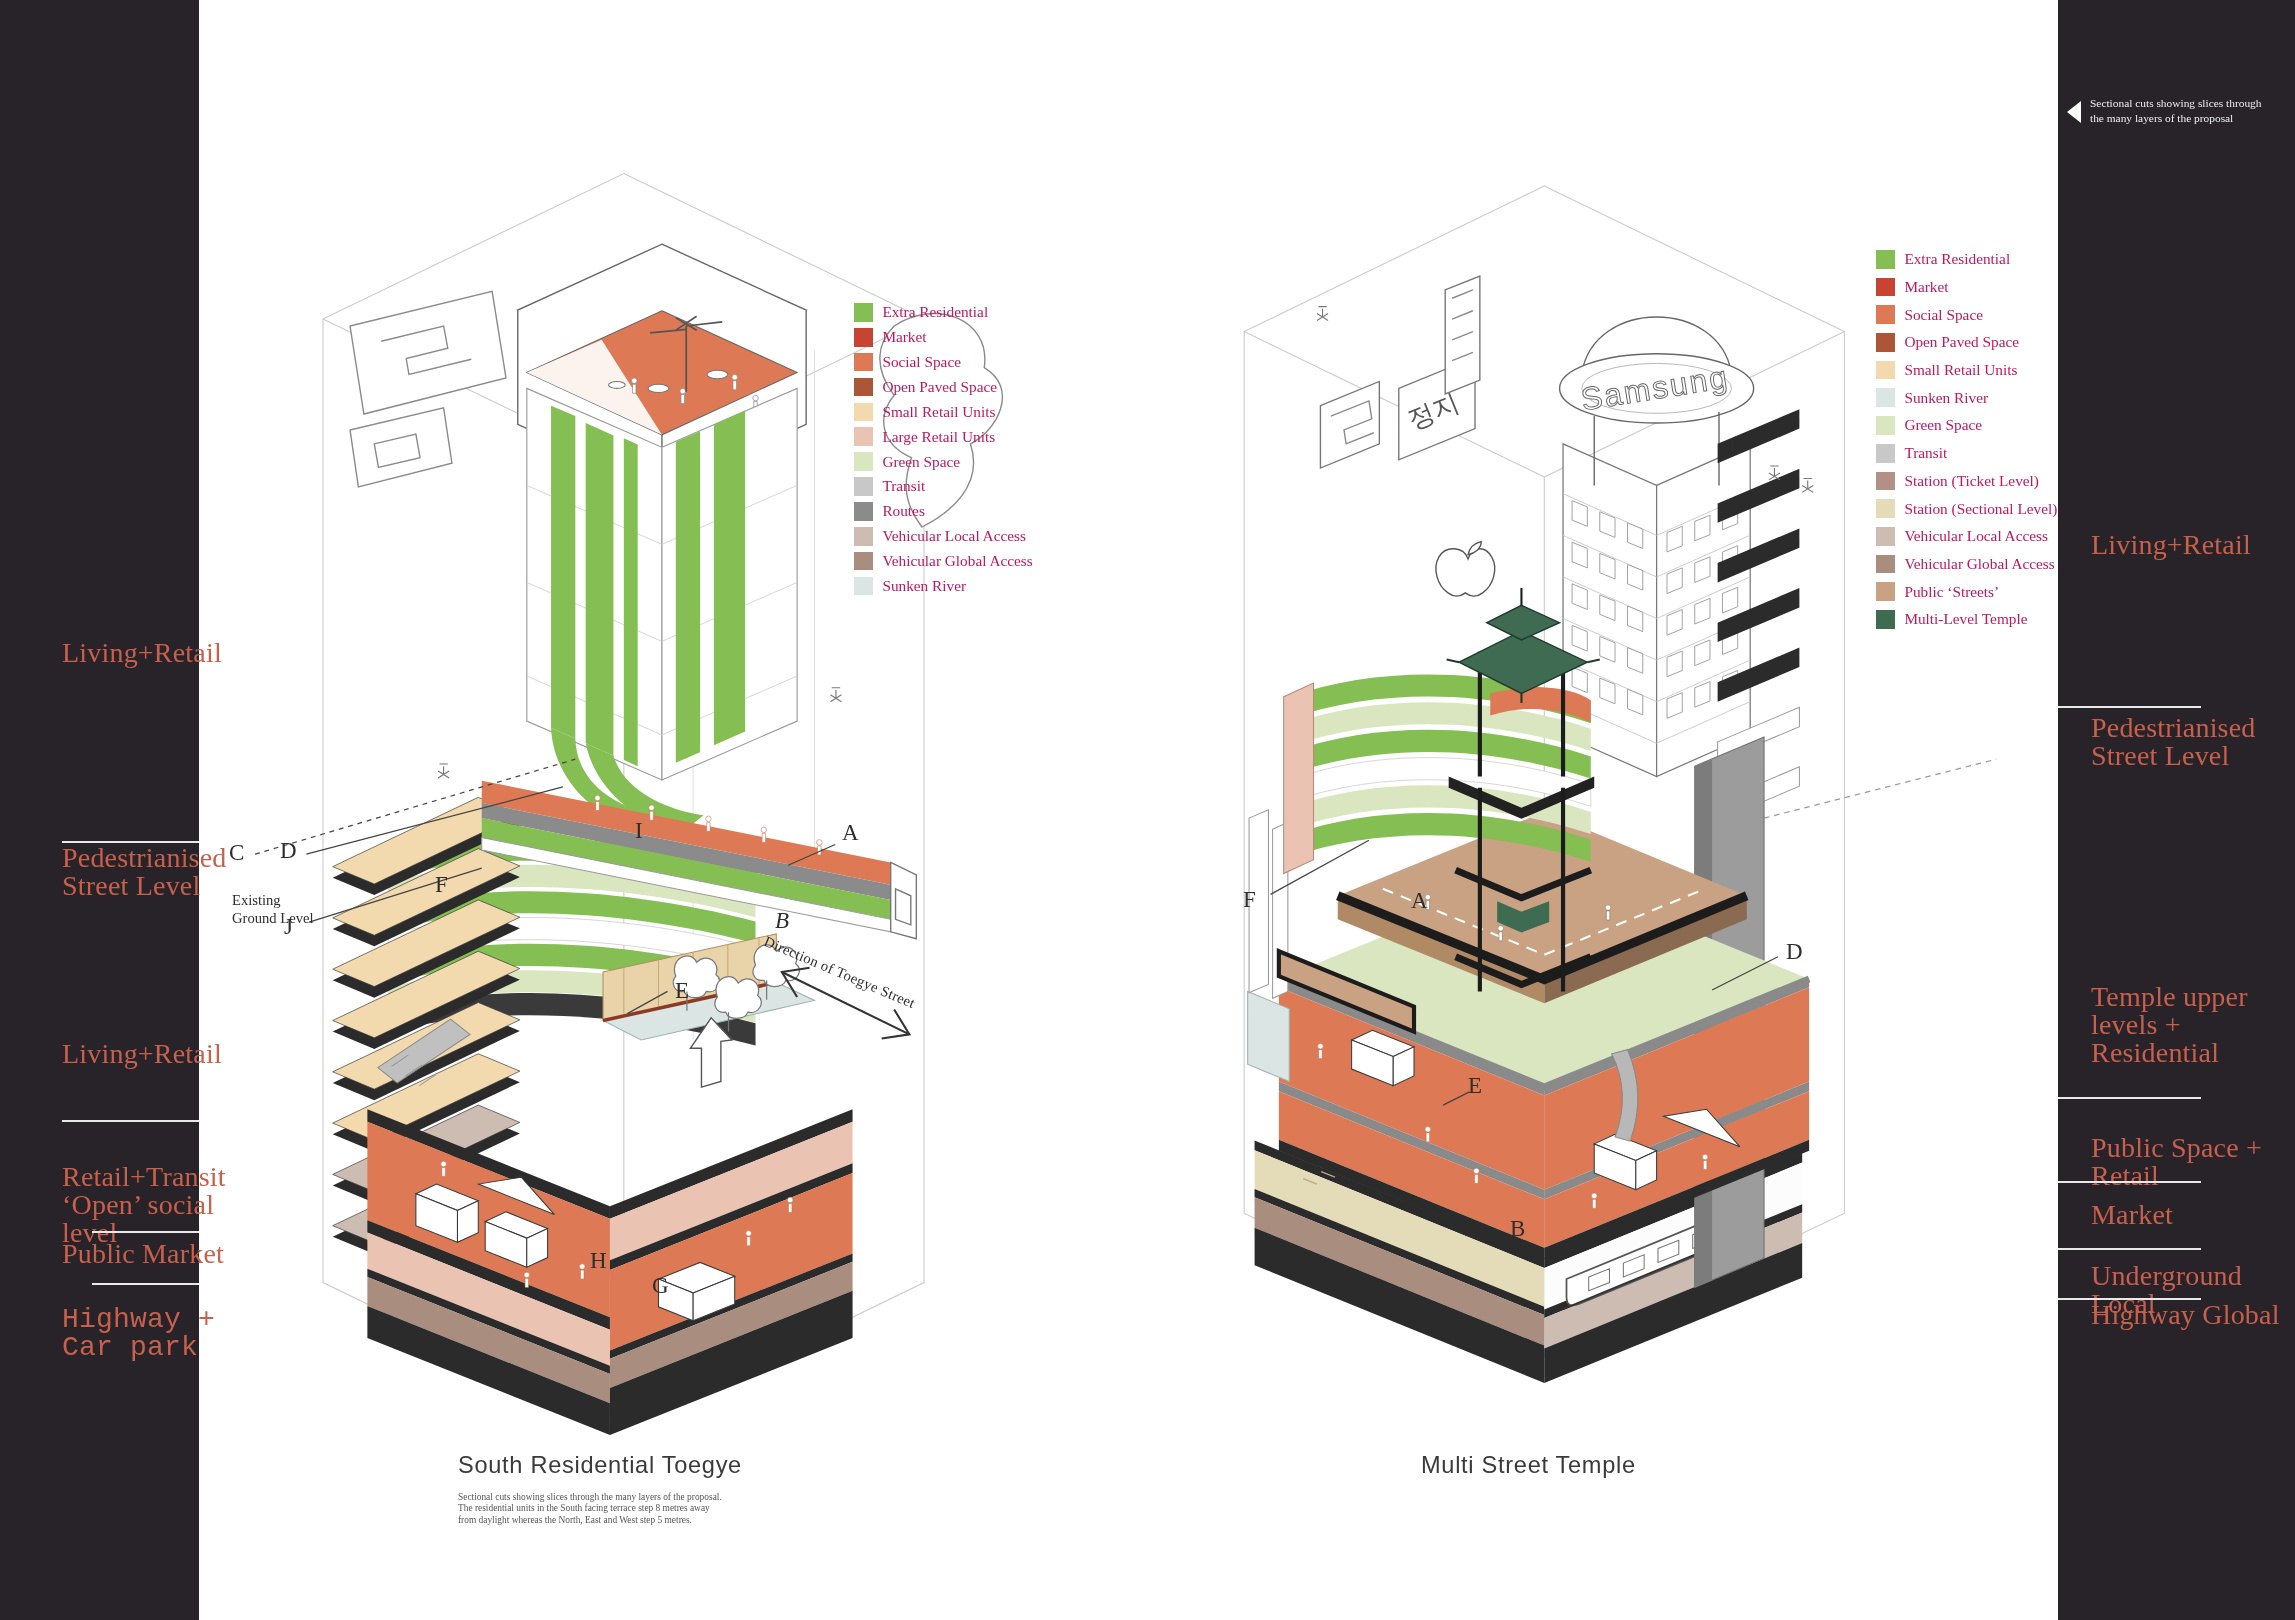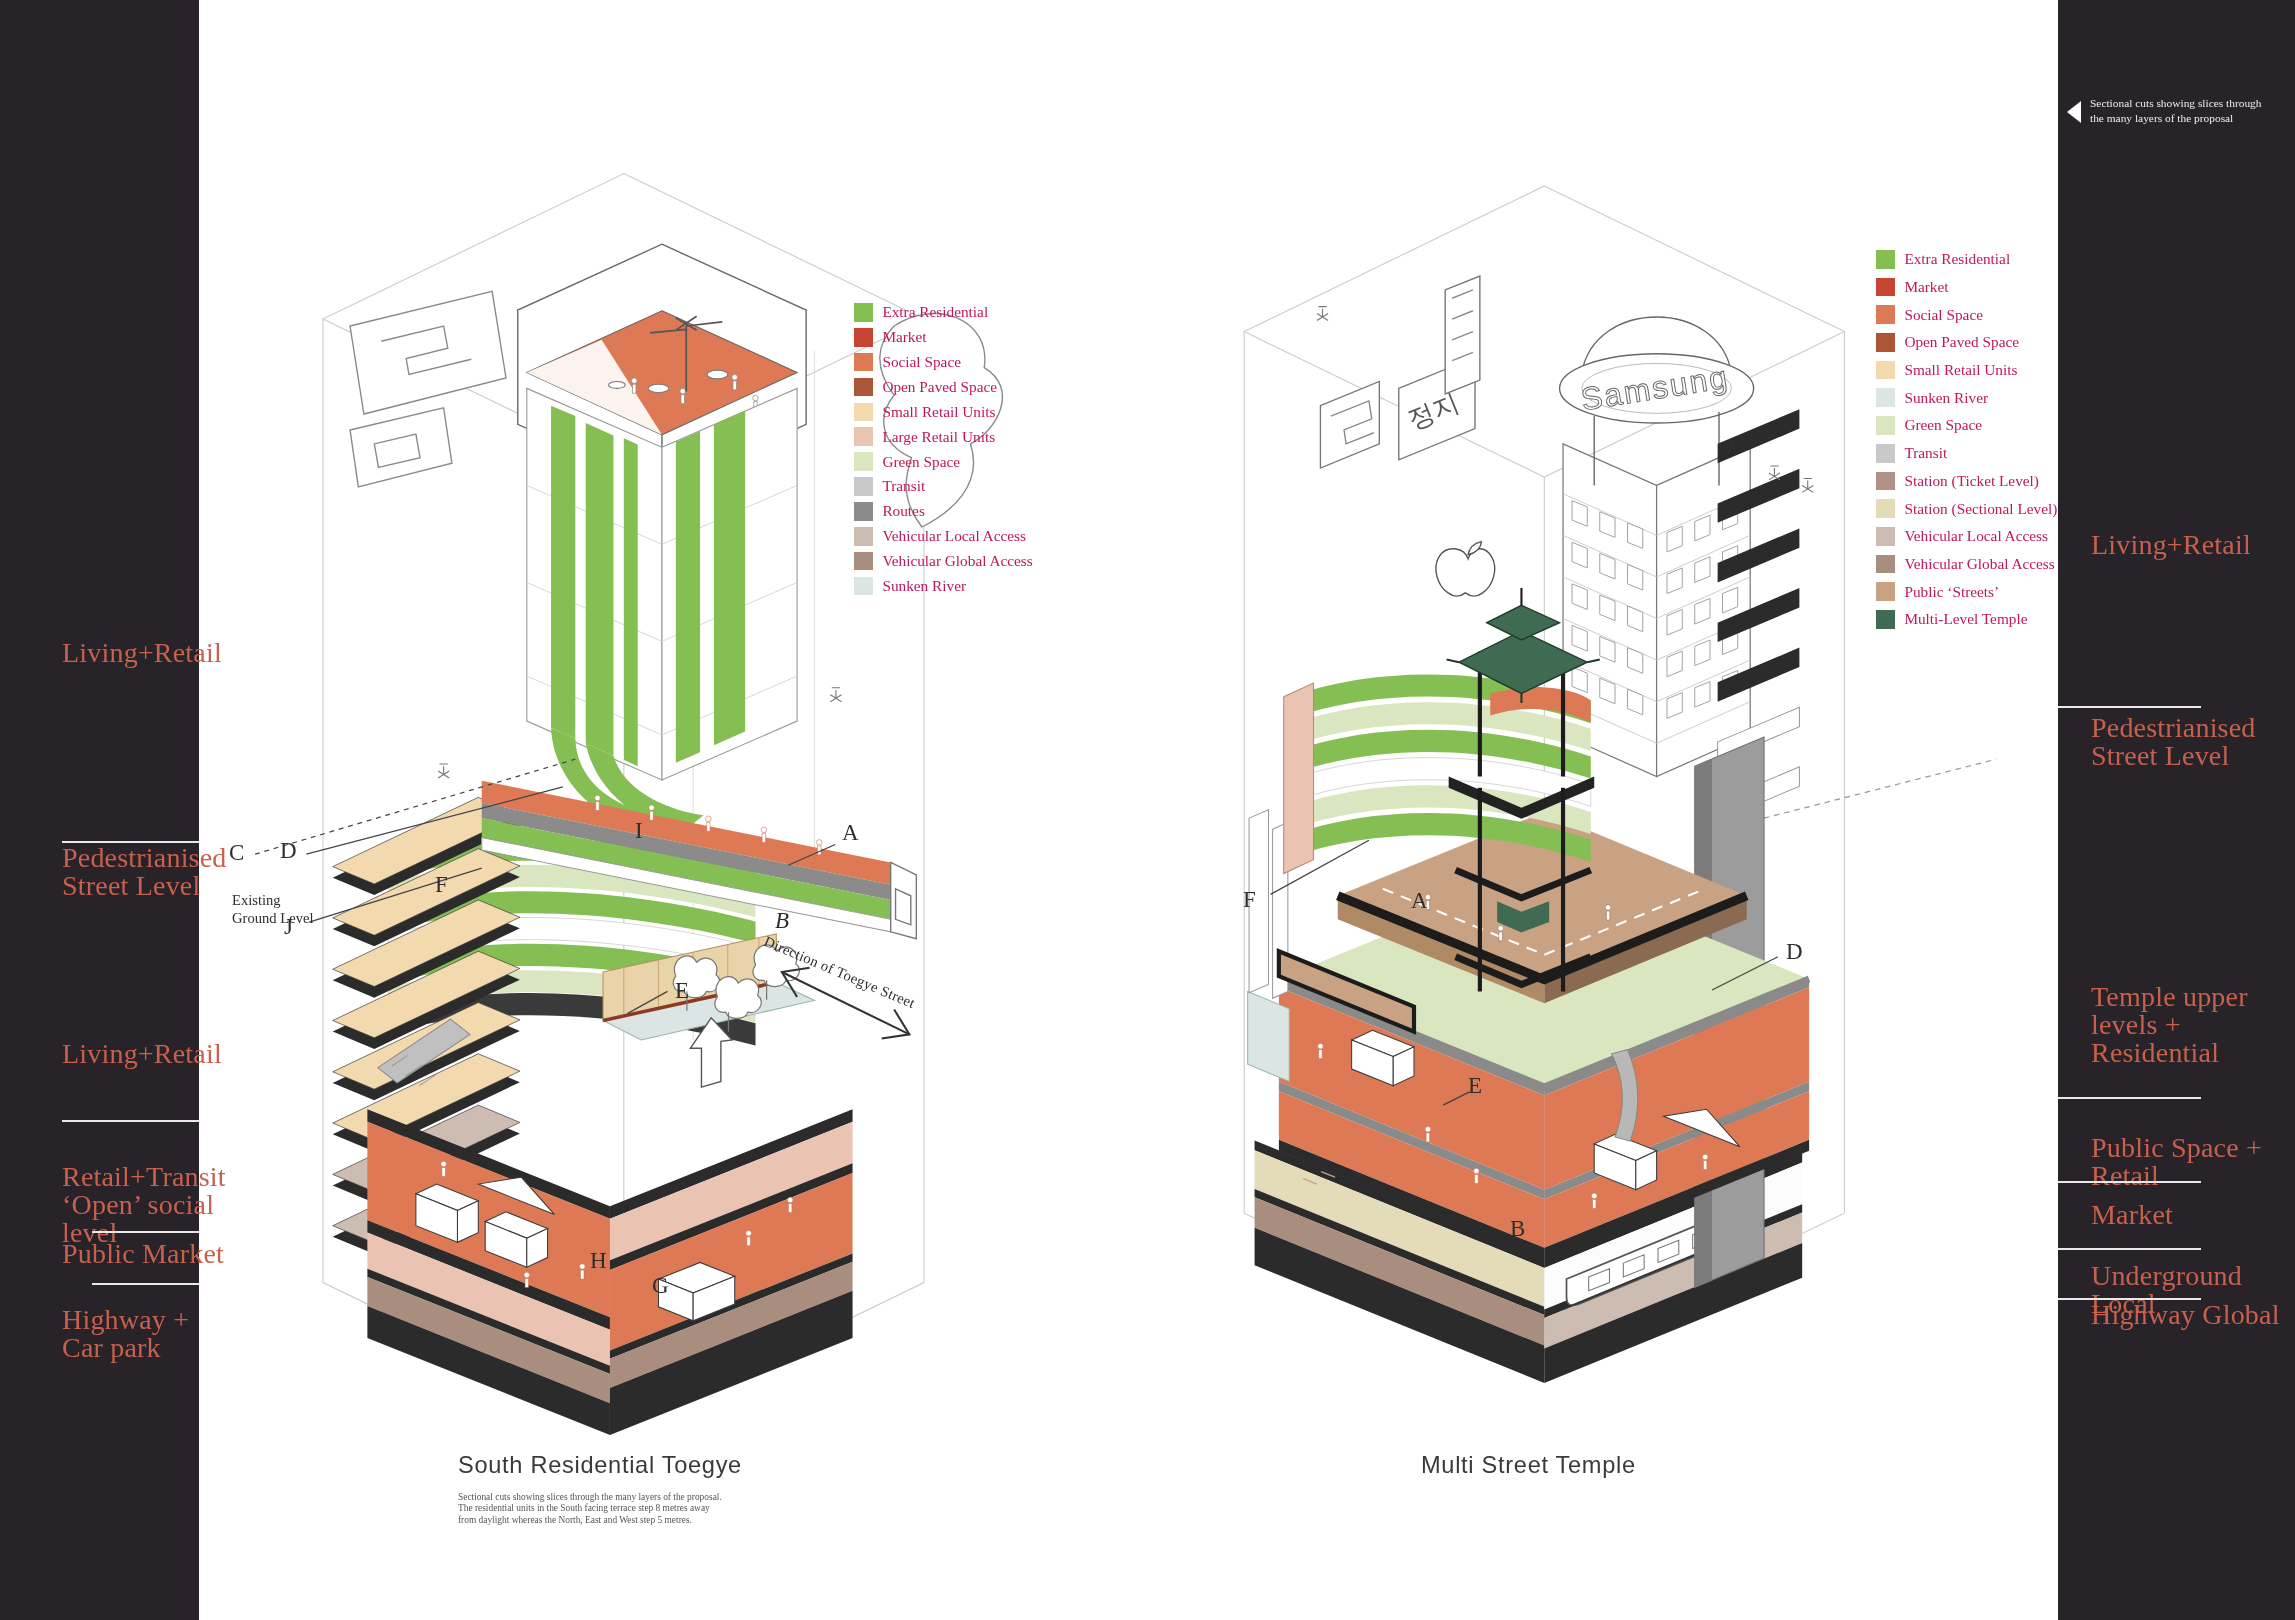--- a/index.html
+++ b/index.html
@@ -433,21 +433,21 @@
   <div class="side-label" style="left:62px;top:844px;">Pedestrianised
 Street Level</div>
   <div class="side-label" style="left:62px;top:1040px;">Living+Retail</div>
   <div class="divider" style="left:62px;top:1120px;width:137px;"></div>
   <div class="side-label" style="left:62px;top:1127px;margin-top:36px;">Retail+Transit
 ‘Open’ social
 level</div>
   <div class="divider" style="left:92px;top:1231px;width:107px;"></div>
   <div class="side-label" style="left:62px;top:1240px;">Public Market</div>
   <div class="divider" style="left:92px;top:1283px;width:107px;"></div>
-  <div class="side-label" style="left:62px;top:1306px;">Highway +
+  <div class="side-label" style="left:62px;top:1306px;font-family:Liberation Mono, monospace;">Highway +
 Car park</div>
 
   <div class="tri-left" style="left:2067px;top:101px;"></div>
   <div class="note" style="left:2090px;top:96px;">Sectional cuts showing slices through the many layers of the proposal</div>
 
   <div class="side-label" style="left:2091px;top:531px;">Living+Retail</div>
   <div class="divider" style="left:2058px;top:706px;width:143px;"></div>
   <div class="side-label" style="left:2091px;top:714px;">Pedestrianised
 Street Level</div>
   <div class="side-label" style="left:2091px;top:983px;">Temple upper

